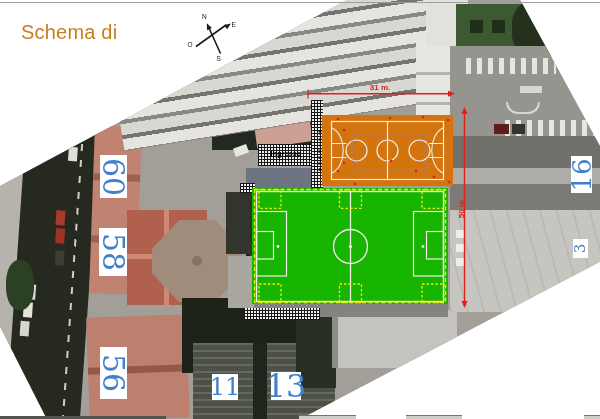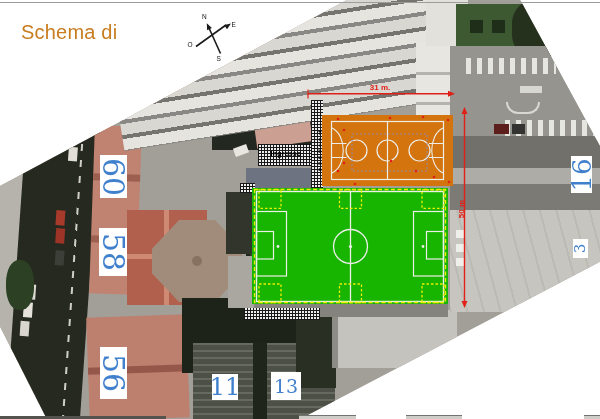--- a/index.html
+++ b/index.html
@@ -228,20 +228,20 @@
 </div>
 <div class="abs numbox" style="left:571px;top:156px;width:21px;height:37px;font-size:26px;">
   <span style="transform:rotate(-90deg);">16</span>
 </div>
 <div class="abs numbox" style="left:573px;top:239px;width:15px;height:19px;font-size:15px;">
   <span style="transform:rotate(-90deg);">3</span>
 </div>
 <div class="abs numbox" style="left:212px;top:374px;width:26px;height:26px;font-size:24px;">
   <span>11</span>
 </div>
-<div class="abs numbox" style="left:271px;top:372px;width:30px;height:28px;font-size:19px;">
+<div class="abs numbox" style="left:271px;top:372px;width:30px;height:28px;font-size:32px;">
   <span>13</span>
 </div>
 
 <div class="abs" style="left:0;top:416px;width:166px;height:3px;background:#55534e;"></div>
 <div class="abs" style="left:299px;top:415px;width:57px;height:4px;background:#cfcdc8;border-top:1px solid #737373;"></div>
 <div class="abs" style="left:406px;top:415px;width:56px;height:4px;background:#cfcdc8;border-top:1px solid #737373;"></div>
 <div class="abs" style="left:584px;top:415px;width:16px;height:4px;background:#cfcdc8;border-top:1px solid #737373;"></div>
 
 </body></html>

